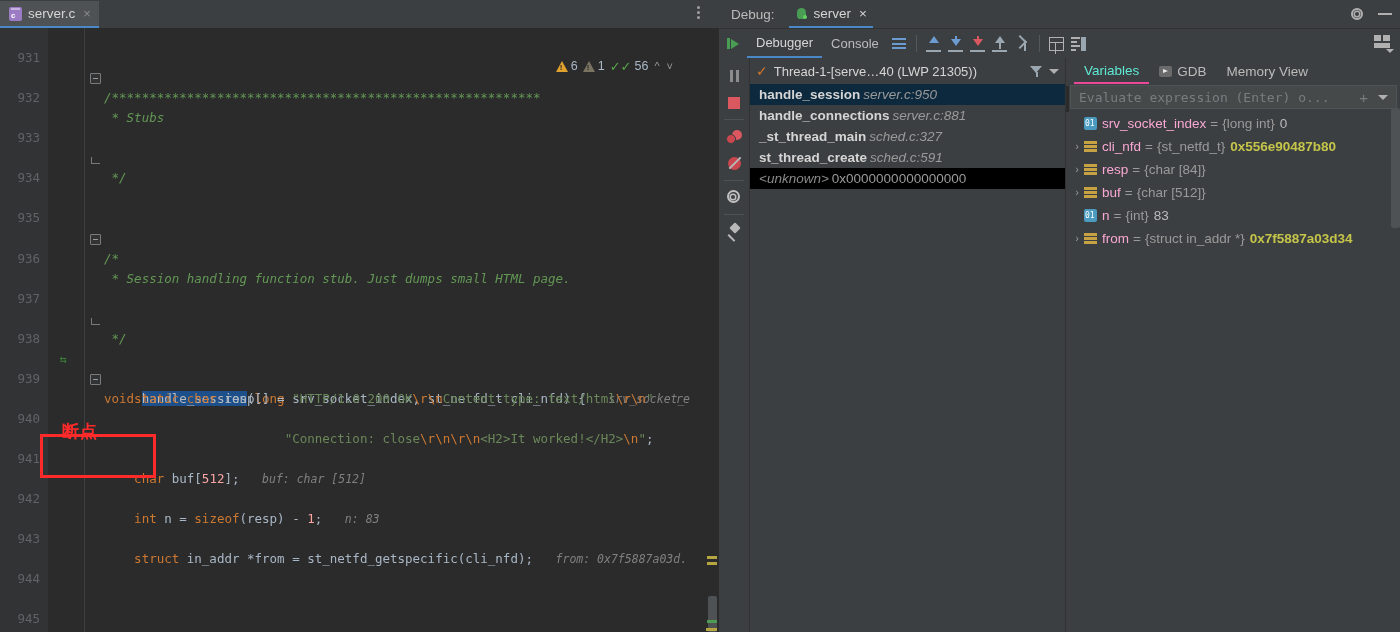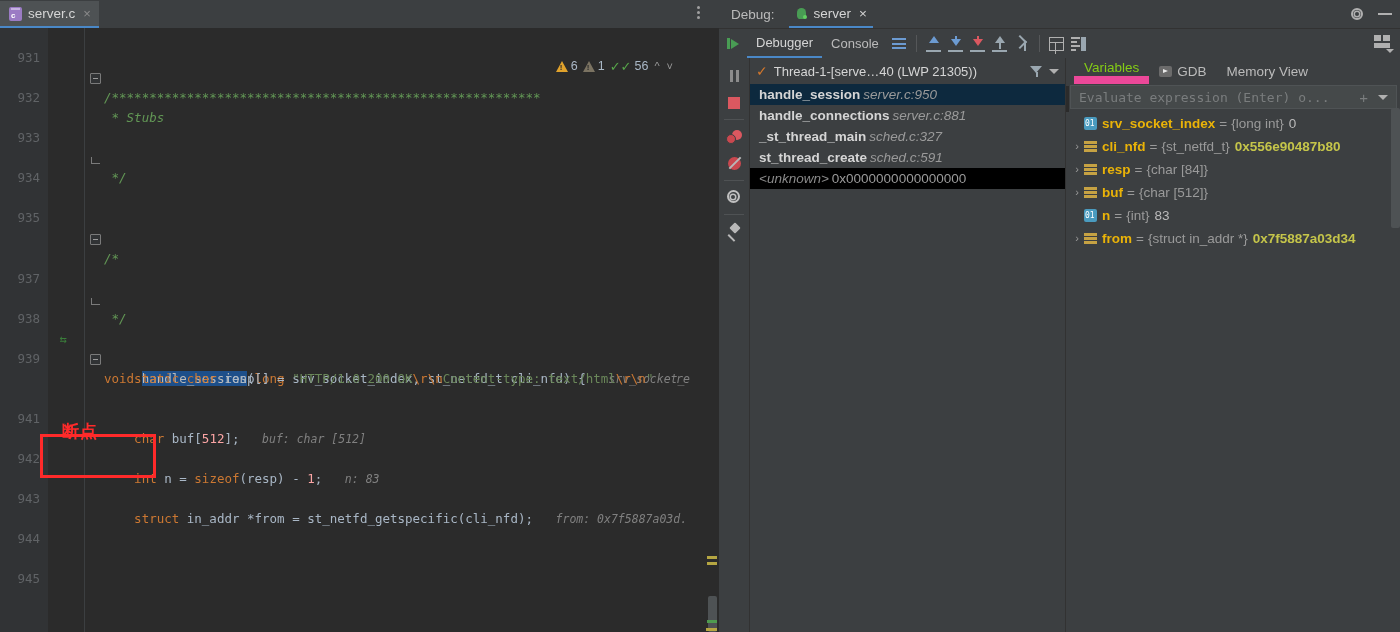--- a/index.html
+++ b/index.html
@@ -189,42 +189,42 @@
   .frame.selected{background:#0d293e;}
   .frame.dim{background:#000000;}
   .fname{color:#d5d5d5;font-weight:bold;}
   .floc{color:#9a9a9a;font-style:italic;font-weight:normal;margin-left:3px;}
   .fname.unk{color:#8a8a8a;font-weight:normal;font-style:italic;}
   .floc.addr{color:#9a9a9a;font-style:normal;}
 
   .vars{flex:1;background:#3c3f41;display:flex;flex-direction:column;min-width:0;position:relative;}
   .vtabs{height:26px;display:flex;align-items:center;gap:0;padding-left:8px;flex:none;}
   .vtab{height:25px;display:flex;align-items:center;gap:5px;padding:0 10px;color:#bbbbbb;font-size:13.5px;box-sizing:border-box;}
-  .vtab.active{border-bottom:8px solid #ec4899;color:#84cc16;}
+  .vtab.active{border-bottom:2px solid #ec4899;color:#5eead4;}
   .gdb-ico{width:13px;height:11px;background:#6b6b6b;border-radius:2px;position:relative;}
   .gdb-ico:after{content:"";position:absolute;left:4px;top:3px;width:0;height:0;
     border-left:5px solid #e8e8e8;border-top:2.5px solid transparent;border-bottom:2.5px solid transparent;}
   .eval-bar{height:24px;margin:1px 3px 2px 4px;background:#45494a;border:1px solid #4f5355;
     display:flex;align-items:center;padding:0 8px;box-sizing:border-box;flex:none;position:relative;}
   .eval-ph{color:#7a7d7e;font-size:13px;font-family:"DejaVu Sans Mono","Liberation Mono",monospace;flex:1;
     overflow:hidden;white-space:nowrap;}
   .plus-ico{color:#7a7d7e;font-size:15px;line-height:1;margin-right:10px;}
   .var-list{flex:1;overflow:hidden;padding-top:1px;}
   .vrow{height:23px;line-height:23px;display:flex;align-items:center;white-space:nowrap;font-size:13.5px;padding-left:4px;}
   .exp{width:14px;color:#9a9a9a;font-size:11px;text-align:center;flex:none;}
   .vicon{width:13px;height:13px;flex:none;margin-right:5px;position:relative;}
   .vicon.prim{background:#4a9bbf;border-radius:2px;}
   .vicon.prim:after{content:"01";position:absolute;left:1px;top:0;font-size:8px;color:#fff;
     font-family:"DejaVu Sans Mono",monospace;line-height:13px;}
   .vicon.arr{background:transparent;}
   .vicon.arr i{position:absolute;left:0;width:13px;height:2.5px;background:#c6a243;display:block;}
   .vicon.arr i:nth-child(1){top:1px;}
   .vicon.arr i:nth-child(2){top:5px;}
   .vicon.arr i:nth-child(3){top:9px;}
-  .vname{color:#eab308;font-weight:bold;}
+  .vname{color:#f9a8d4;font-weight:normal;}
   .veq{color:#9a9a9a;margin:0 4px;}
   .vtype{color:#9a9a9a;}
   .vval{color:#bbbbbb;margin-left:5px;}
   .vval.hexv{color:#c5c54a;font-weight:bold;margin-left:5px;}
   .vval.numv{color:#bbbbbb;margin-left:5px;}
   .vscroll{position:absolute;right:0;top:50px;width:9px;height:120px;background:#4e5254;border-radius:2px;}
   .vtab-edge{position:absolute;left:0;top:28px;width:3px;height:26px;background:#2b2b2b;}
 </style>
 </head>
 <body>
@@ -290,39 +290,47 @@
           <span class="ln">934</span>
           <span class="txt"><span></span></span>
         </div>
 
         <div class="row" style="top:80px">
           <span class="ln">935</span>
           <span class="gut" style="left:80px;"><span class="fold-start"></span></span>
           <span class="txt"><span class="cmt">/*</span></span>
         </div>
 
+        <div class="row" style="top:100px">
+          <span class="ln">936</span>
+          <span class="txt"><span class="cmt"> * Session handling function stub. Just dumps small HTML page.</span></span>
+        </div>
 
         <div class="row" style="top:120px">
           <span class="ln">937</span>
           <span class="gut" style="left:80px;"><span class="fold-end"></span></span>
           <span class="txt"><span class="cmt"> */</span></span>
         </div>
 
         <div class="row" style="top:140px">
           <span class="ln">938</span>
           <span class="gut" style="left:48px;"><span class="overrides">⇆</span></span>
           <span class="gut" style="left:80px;"><span class="fold-start"></span></span>
           <span class="txt"><span class="kw">void</span> <span class="caret-word">handle_session</span><span class="id">(</span><span class="kw">long</span><span class="id"> srv_socket_index, </span><span class="id">st_netfd_t </span><span class="param">cli_nfd</span><span class="id">) {</span>   <span class="hint">srv_socket_</span></span>
         </div>
 
         <div class="row" style="top:160px">
           <span class="ln">939</span>
           <span class="txt">    <span class="kw">static char</span> <span class="id">resp[] = </span><span class="str">"HTTP/1.0 200 OK</span><span class="esc">\r\n</span><span class="str">Content-type: text/html</span><span class="esc">\r\n</span><span class="str">"</span>   <span class="hint">re</span></span>
         </div>
 
+        <div class="row" style="top:180px">
+          <span class="ln">940</span>
+          <span class="txt">                        <span class="str">"Connection: close</span><span class="esc">\r\n\r\n</span><span class="str">&lt;H2&gt;It worked!&lt;/H2&gt;</span><span class="esc">\n</span><span class="str">"</span><span class="id">;</span></span>
+        </div>
 
         <div class="row" style="top:200px">
           <span class="ln">941</span>
           <span class="txt">    <span class="kw">char</span> <span class="id">buf[</span><span class="num">512</span><span class="id">];</span>   <span class="hint">buf: char [512]</span></span>
         </div>
 
         <div class="row" style="top:220px">
           <span class="ln">942</span>
           <span class="txt">    <span class="kw">int</span> <span class="id">n = </span><span class="kw">sizeof</span><span class="id">(resp) - </span><span class="num">1</span><span class="id">;</span>   <span class="hint">n: 83</span></span>
         </div>

